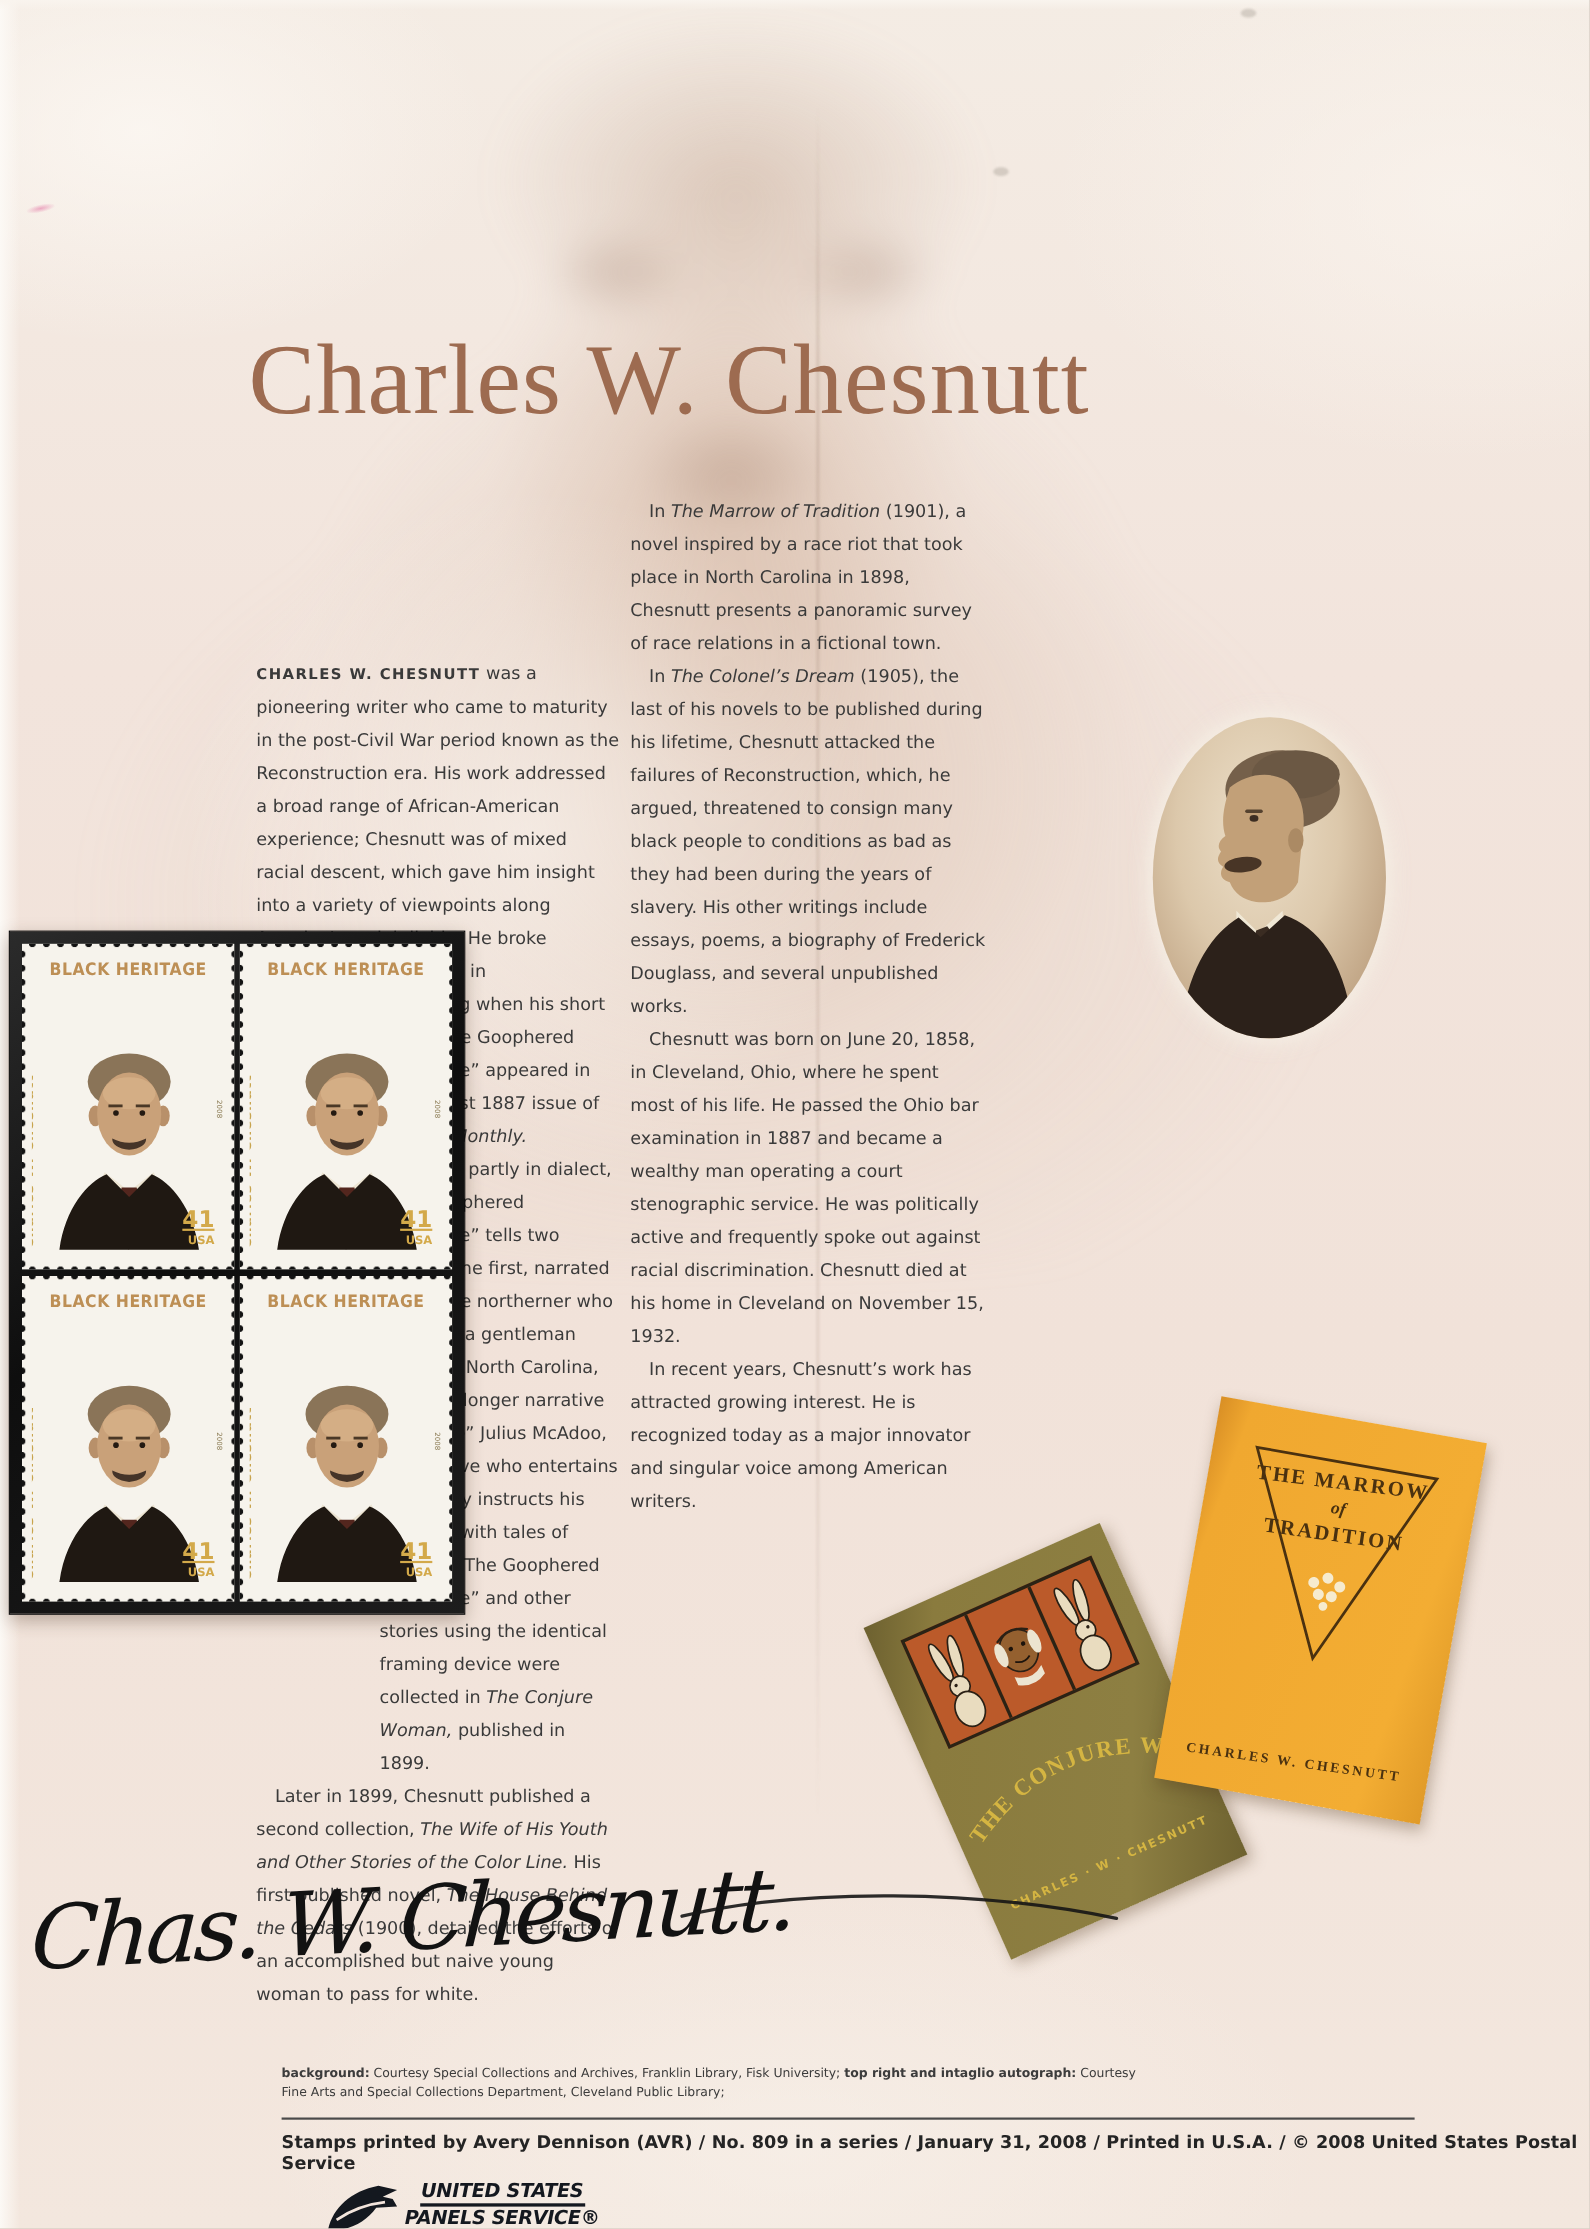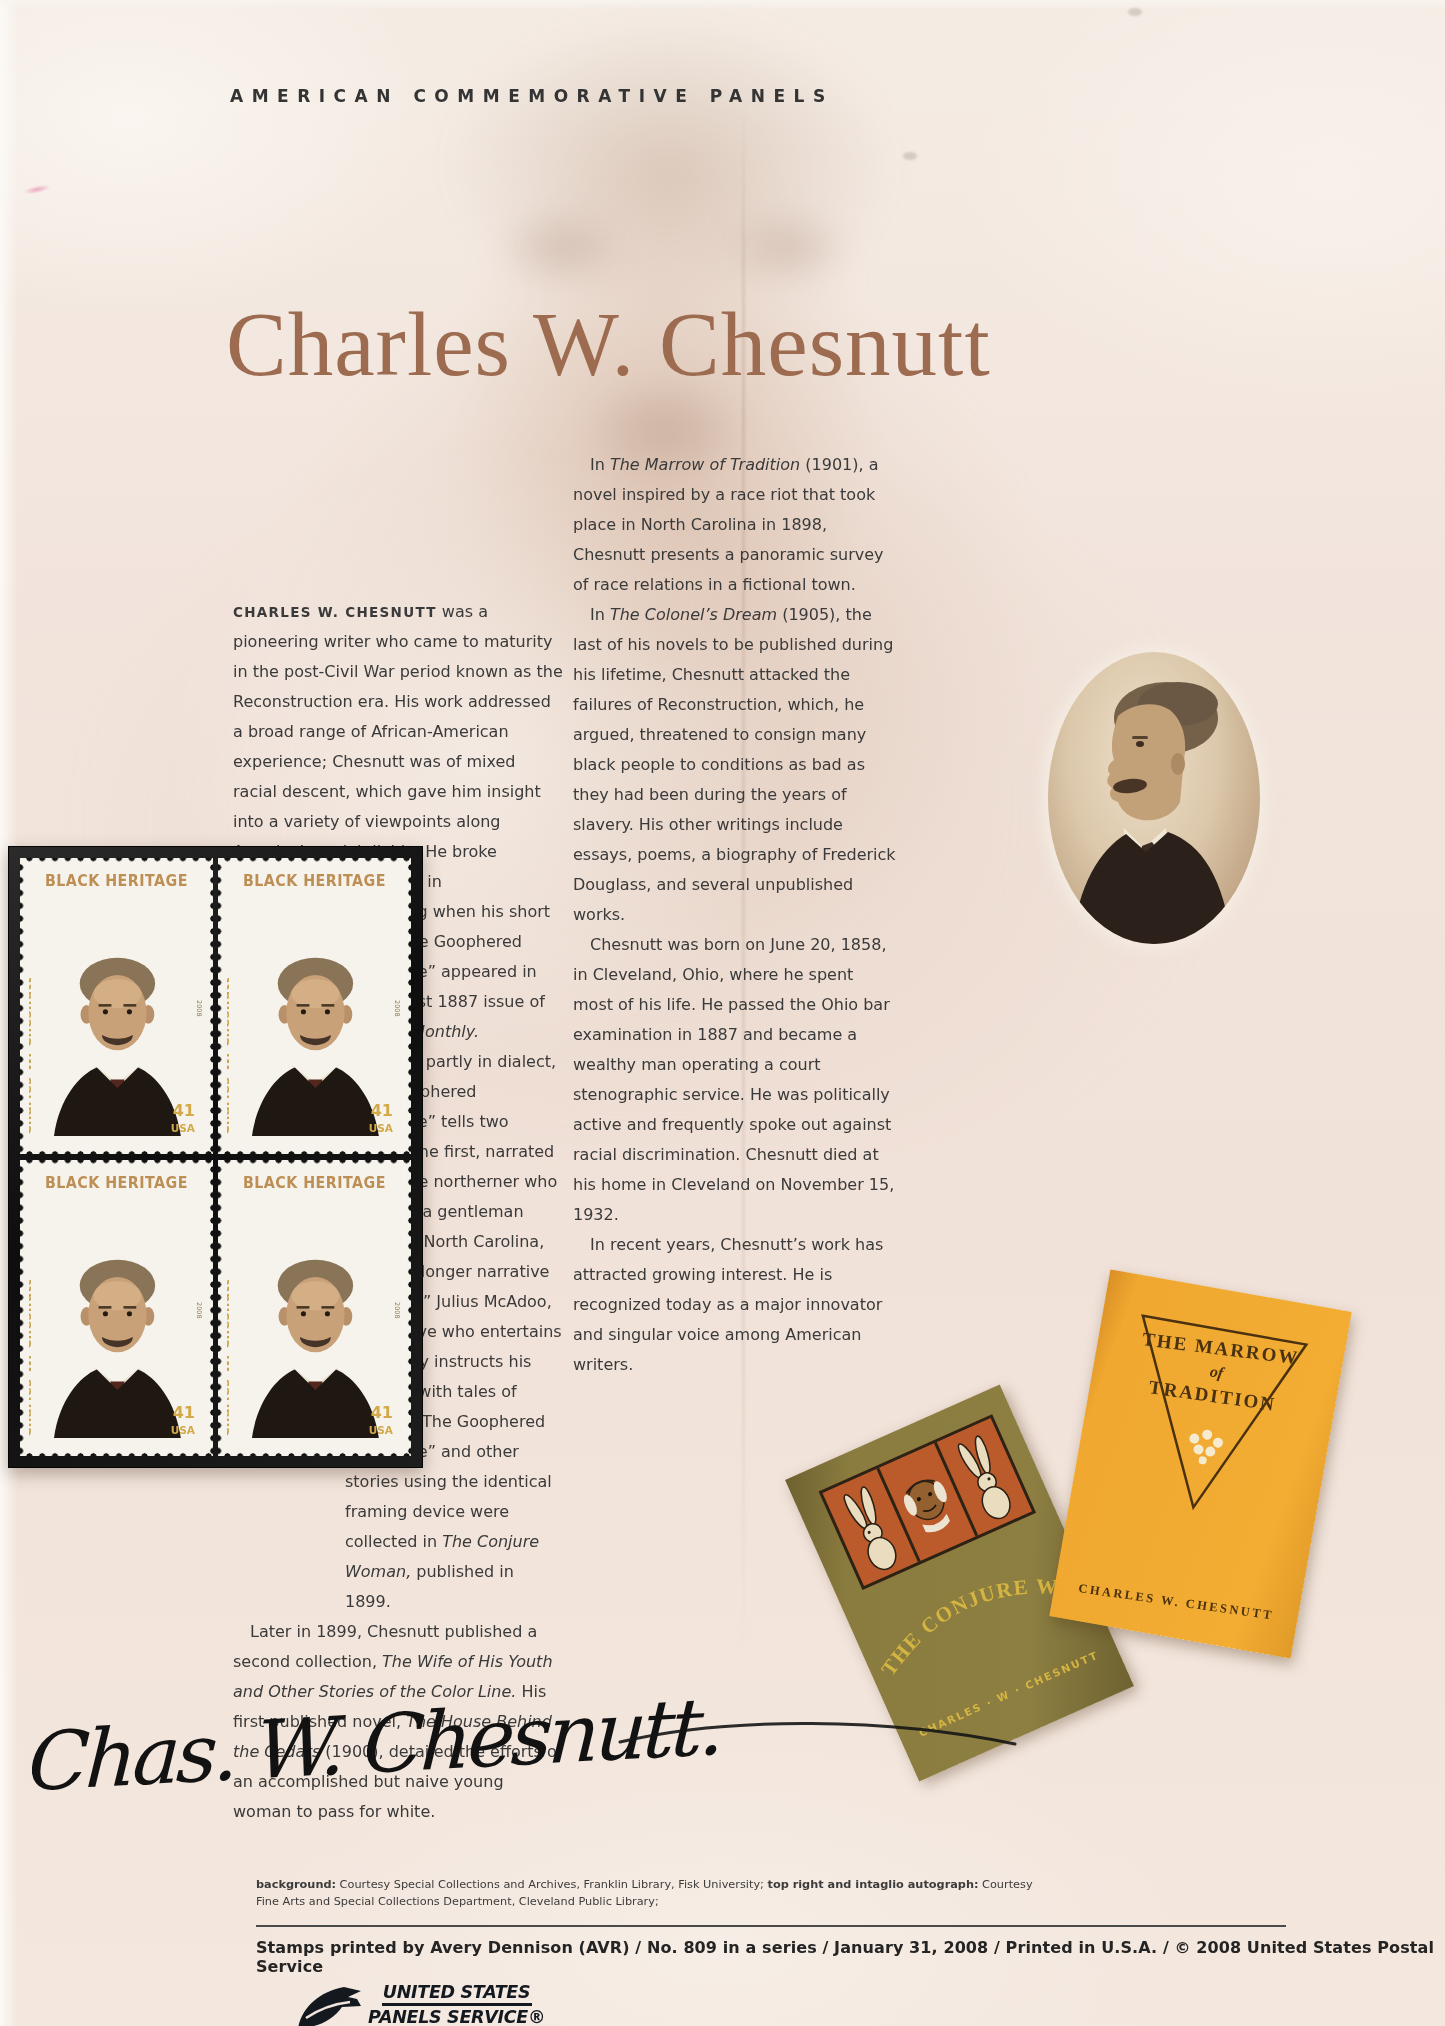--- a/index.html
+++ b/index.html
@@ -58,21 +58,21 @@
     background-size:12.8px 12.8px;
     background-repeat:repeat-x,repeat-x,repeat-y,repeat-y;
     background-position:3px -6.4px, 3px calc(100% + 6.4px), -6.4px 3px, calc(100% + 6.4px) 3px;}
   .stamp-art{position:absolute;left:9px;top:9px;right:9px;bottom:9px;overflow:hidden;
     background:radial-gradient(ellipse 120px 130px at 50% 38%, #5d4c26 0%, #4336155 60%),
                linear-gradient(180deg,#4a3b1b 0%,#342a0e 55%,#1e1706 100%);}
   .stamp-heading{position:absolute;top:5px;left:0;right:0;text-align:center;
     font-size:15.5px;font-weight:700;color:#bd8f55;letter-spacing:.5px;transform:scaleX(.92);}
   .stamp-name{position:absolute;left:5px;bottom:10px;transform-origin:0 100%;transform:rotate(-90deg);
     white-space:nowrap;font-size:13px;font-weight:700;color:#c8a44e;letter-spacing:.5px;}
-  .stamp-denom{position:absolute;right:9px;bottom:26px;font-size:16px;font-weight:700;color:#d3a94a;text-align:right;line-height:1;}
+  .stamp-denom{position:absolute;right:9px;bottom:26px;font-size:21px;font-weight:700;color:#d3a94a;text-align:right;line-height:1;text-decoration:underline;}
   .stamp-country{position:absolute;right:9px;bottom:12px;font-size:10.5px;font-weight:700;color:#d3a94a;line-height:1;}
   .stamp-year{position:absolute;right:1px;top:48%;writing-mode:vertical-rl;font-size:6.5px;color:#8a7a52;}
   .stamp-portrait{position:absolute;left:50%;bottom:0;transform:translateX(-50%);}
   
   .oval-wrap{left:1040px;top:645px;width:228px;height:306px;border-radius:50%;
     background:radial-gradient(ellipse, rgba(246,238,228,.95) 55%, rgba(246,238,228,0) 72%);}
   .oval{position:absolute;left:8px;top:7px;width:212px;height:292px;border-radius:50%;overflow:hidden;
     background:radial-gradient(ellipse at 45% 35%, #ecdfc9 0%, #dcc8ab 45%, #bfa383 80%, #a98f70 100%);
     box-shadow:0 0 18px 6px rgba(244,236,226,.9);}
   
@@ -118,21 +118,20 @@
 
   <div class="abs ghost"></div>
   <div class="abs wash"></div>
   <div class="abs crease"></div>
   <div class="abs edge-left"></div>
   <div class="abs edge-top"></div>
   <div class="abs artifact-pink"></div>
   <div class="abs artifact-smudge" style="left:1128px;top:8px;"></div>
   <div class="abs artifact-smudge" style="left:903px;top:152px;"></div>
 
-  <div class="abs brand">AMERICAN COMMEMORATIVE PANELS</div>
   <div class="abs main-title">Charles W. Chesnutt</div>
 
   <div class="abs col col1">
     <p><span class="lead">CHARLES W. CHESNUTT</span><span> was a pioneering writer who came to maturity in the post-Civil War period known as the Reconstruction era. His work addressed a broad range of African-American experience; Chesnutt was of mixed racial descent, which gave him insight into a variety of viewpoints along America’s racial divide. He broke through the “color line” in</span></p>
     <div class="narrow">
       <p><span>publishing when his short story “The Goophered Grapevine” appeared in the August 1887 issue of </span><span class="it">Atlantic Monthly.</span></p>
       <p class="ind"><span>Written partly in dialect, “The Goophered Grapevine” tells two stories: The first, narrated by a white northerner who becomes a gentleman farmer in North Carolina, frames a longer narrative by “Uncle” Julius McAdoo, an ex-slave who entertains and subtly instructs his listeners with tales of voodoo. “The Goophered Grapevine” and other stories using the identical framing device were collected in </span><span class="it">The Conjure Woman,</span><span> published in 1899.</span></p>
     </div>
     <p class="ind"><span>Later in 1899, Chesnutt published a second collection, </span><span class="it">The Wife of His Youth and Other Stories of the Color Line.</span><span> His first published novel, </span><span class="it">The House Behind the Cedars</span><span> (1900), detailed the efforts of an accomplished but naive young woman to pass for white.</span></p>
   </div>

